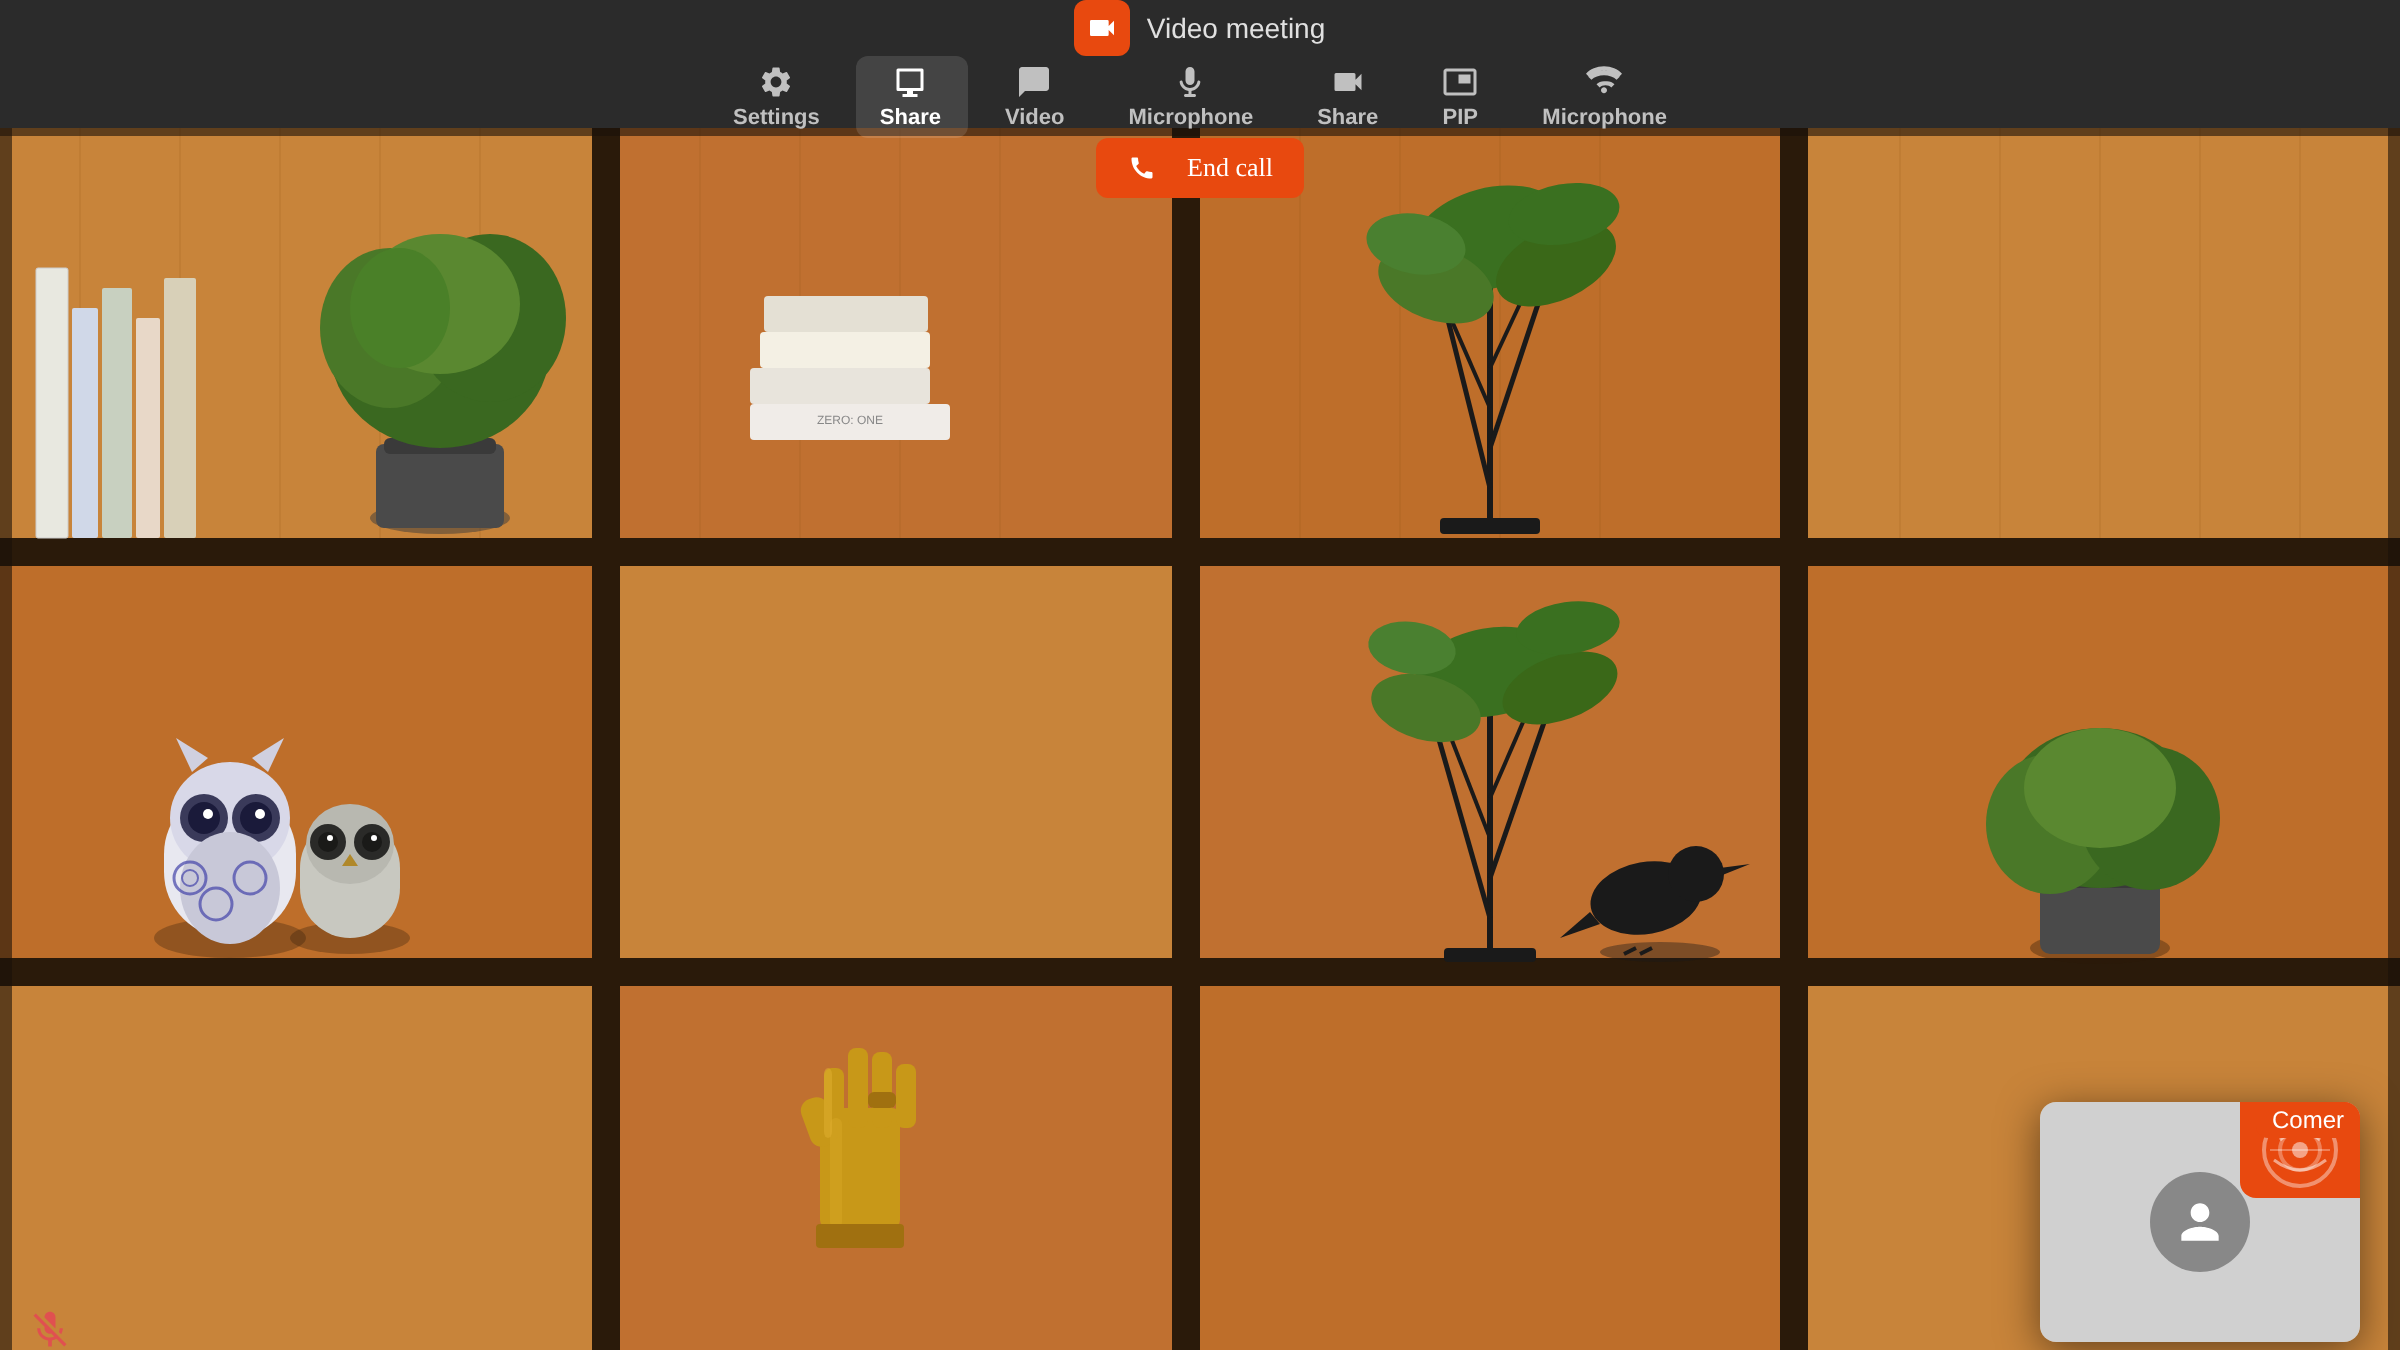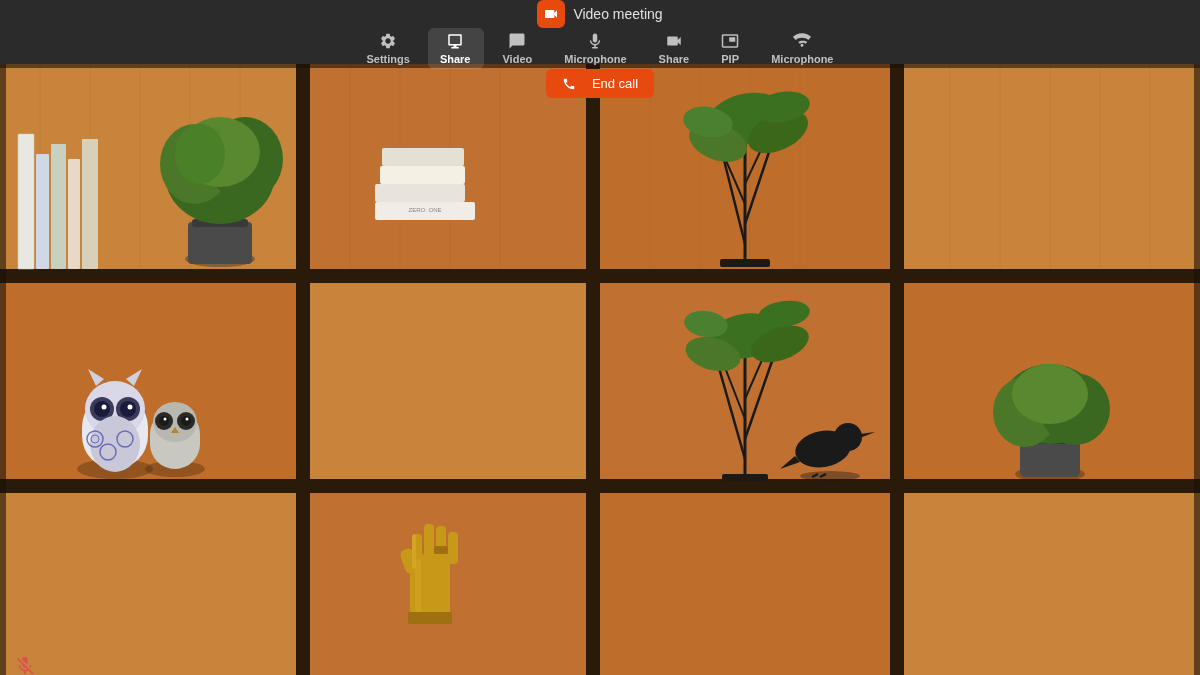--- a/index.html
+++ b/index.html
@@ -77,20 +77,21 @@
       color: white;
       border: none;
       border-radius: 6px;
       padding: 7px 16px;
       font-size: 13px;
       font-weight: 500;
       cursor: pointer;
       display: flex;
       align-items: center;
       gap: 16px;
+      font-family: Liberation Serif, serif;
     }
 
     
     #main-content {
       width: 100%;
       height: calc(675px - 48px);
       position: relative;
       overflow: hidden;
     }
 
@@ -445,14 +446,39 @@
       <rect x="0" y="623" width="1200" height="4" fill="#1a1008" opacity="0.6"></rect>
     </svg>
   </div>
 
   <div id="mic-indicator">
     <svg width="22" height="22" viewBox="0 0 24 24" fill="#e05050">
       <path d="M19 11h-1.7c0 .74-.16 1.43-.43 2.05l1.23 1.23c.56-.98.9-2.09.9-3.28zm-4.02.17c0-.06.02-.11.02-.17V5c0-1.66-1.34-3-3-3S9 3.34 9 5v.18l5.98 5.99zM4.27 3L3 4.27l6.01 6.01V11c0 1.66 1.33 3 2.99 3 .22 0 .44-.03.65-.08l1.66 1.66c-.71.33-1.5.52-2.31.52-2.76 0-5.3-2.1-5.3-5.1H5c0 3.41 2.72 6.23 6 6.72V21h2v-3.28c.91-.13 1.77-.45 2.54-.9L19.73 21 21 19.73 4.27 3z"></path>
     </svg>
   </div>
 
+  <div id="pip-container">
+
+    <div id="pip-video">
+      <div id="pip-avatar">
+        <svg width="28" height="28" viewBox="0 0 24 24" fill="white">
+          <path d="M12 12c2.21 0 4-1.79 4-4s-1.79-4-4-4-4 1.79-4 4 1.79 4 4 4zm0 2c-2.67 0-8 1.34-8 4v2h16v-2c0-2.66-5.33-4-8-4z"></path>
+        </svg>
+      </div>
+    </div>
+
+    <div id="corner-badge">
+      <svg width="50" height="46" viewBox="0 0 50 46">
+
+        <circle cx="25" cy="23" r="18" fill="none" stroke="rgba(255,255,255,0.4)" stroke-width="2"></circle>
+        <circle cx="25" cy="23" r="10" fill="none" stroke="rgba(255,255,255,0.3)" stroke-width="2"></circle>
+        <circle cx="25" cy="23" r="4" fill="rgba(255,255,255,0.5)"></circle>
+
+        <path d="M15,18 Q25,10 35,18" fill="none" stroke="rgba(255,255,255,0.5)" stroke-width="1.5"></path>
+        <path d="M12,28 Q25,38 38,28" fill="none" stroke="rgba(255,255,255,0.5)" stroke-width="1.5"></path>
+        <line x1="10" y1="23" x2="40" y2="23" stroke="rgba(255,255,255,0.3)" stroke-width="1"></line>
+      </svg>
+    </div>
+
+    <div id="corner-name">Comer</div>
+  </div>
 
 </div>
 
 </body></html>

